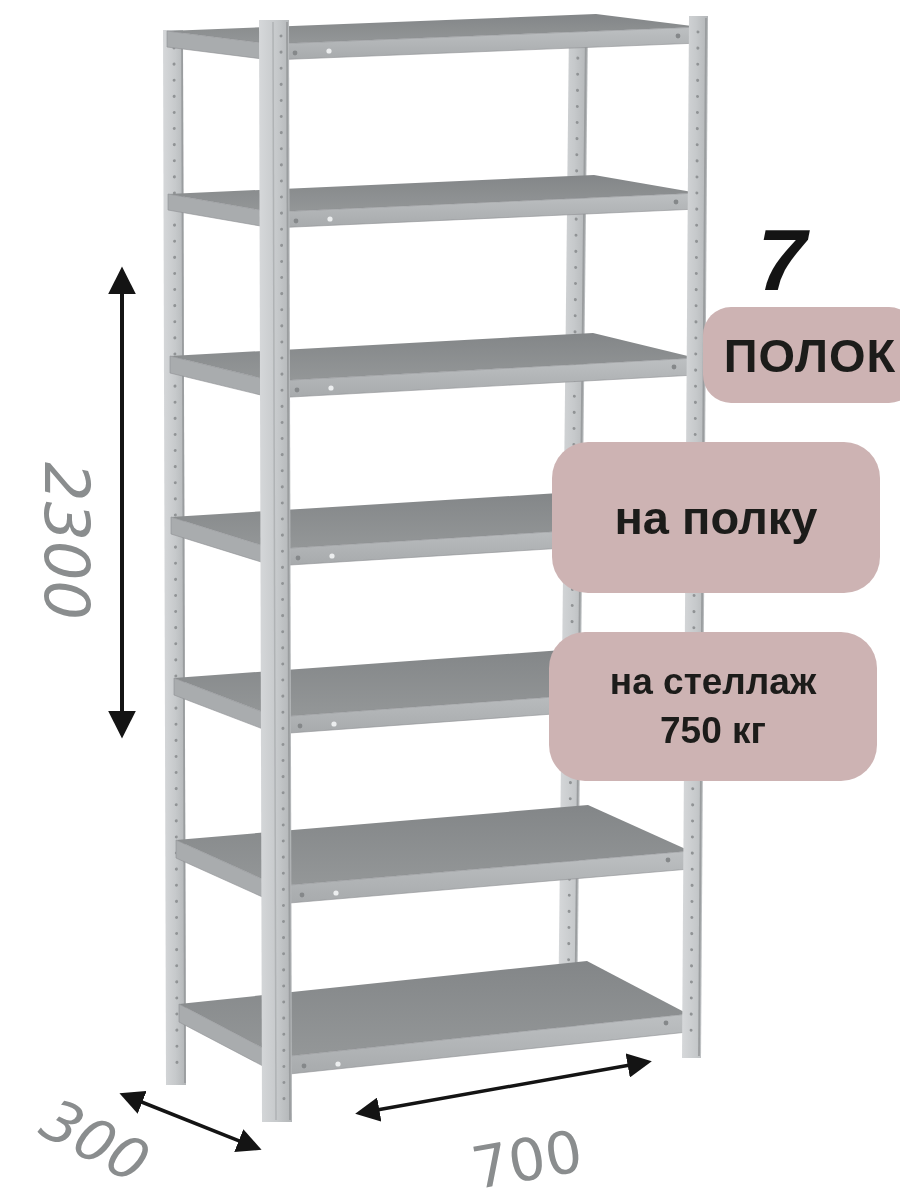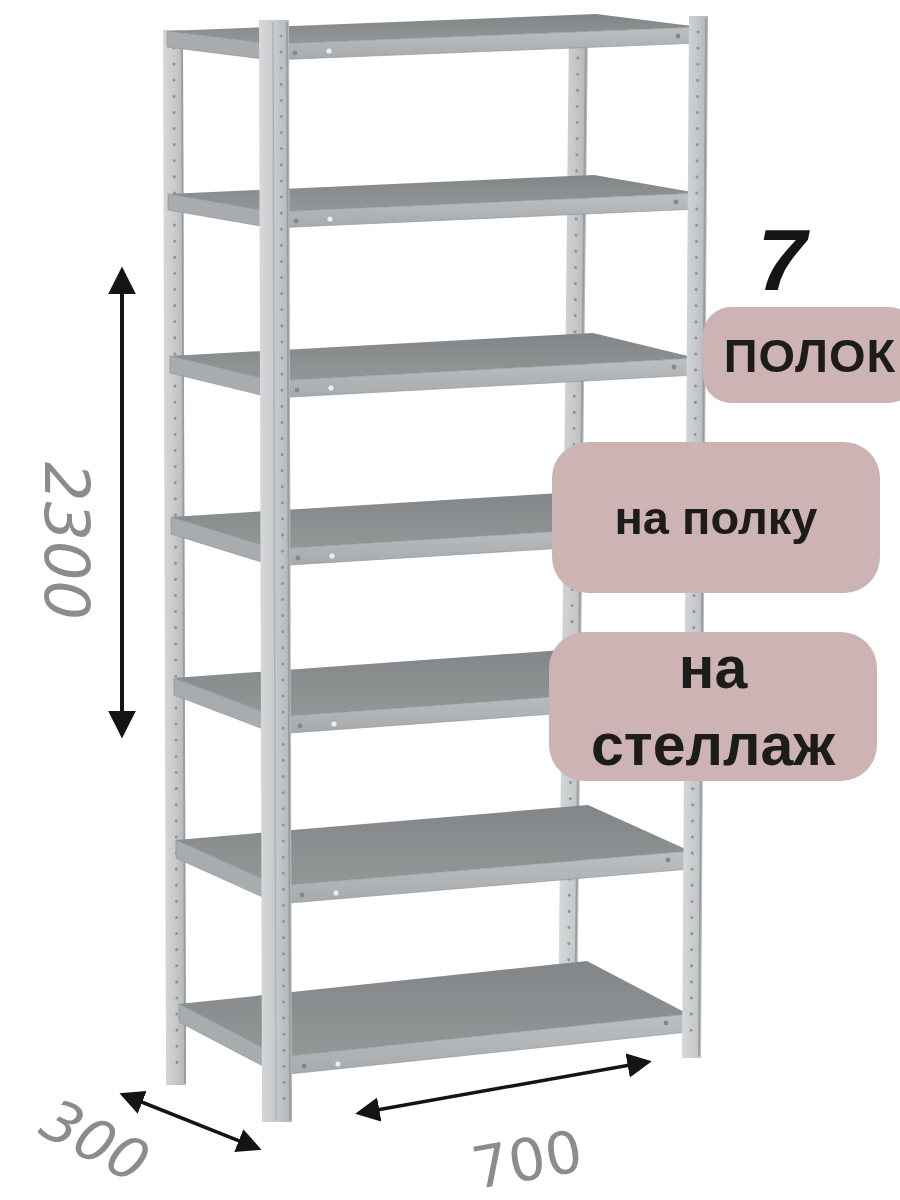--- a/index.html
+++ b/index.html
@@ -26,21 +26,21 @@
   #shelf-count-value{
     position:absolute;left:722px;top:210px;width:120px;height:100px;
     line-height:100px;text-align:center;font-size:88px;font-weight:bold;
     font-style:italic;color:#141414;
   }
   #shelf-count-badge{left:663px;top:307px;width:214px;height:96px;
     border-radius:28px;font-size:47px;letter-spacing:1px;margin-left:40px;}
   #shelf-load-badge{left:552px;top:442px;width:328px;height:151px;
     border-radius:36px;font-size:47px;line-height:1.3;}
   #rack-load-badge{left:549px;top:632px;width:328px;height:149px;
-    border-radius:36px;font-size:59px;line-height:1.3;}
+    border-radius:36px;font-size:37px;line-height:1.3;}
 </style>
 </head>
 <body>
 
 <div id="stage">
 
   <svg id="rack-svg" width="900" height="1200" viewBox="0 0 900 1200">
     <defs>
       <linearGradient id="gTop" x1="0" y1="1" x2="0" y2="0">
         <stop offset="0" stop-color="#949798"></stop>
@@ -154,15 +154,16 @@
   <div class="badge" id="shelf-count-badge">
     <span>ПОЛОК</span>
   </div>
 
   <div class="badge" id="shelf-load-badge">
     <span>на полку</span>
   </div>
 
   <div class="badge" id="rack-load-badge">
     <span>на стеллаж</span>
+    <span>750 кг</span>
   </div>
 
 </div>
 
 </body></html>

